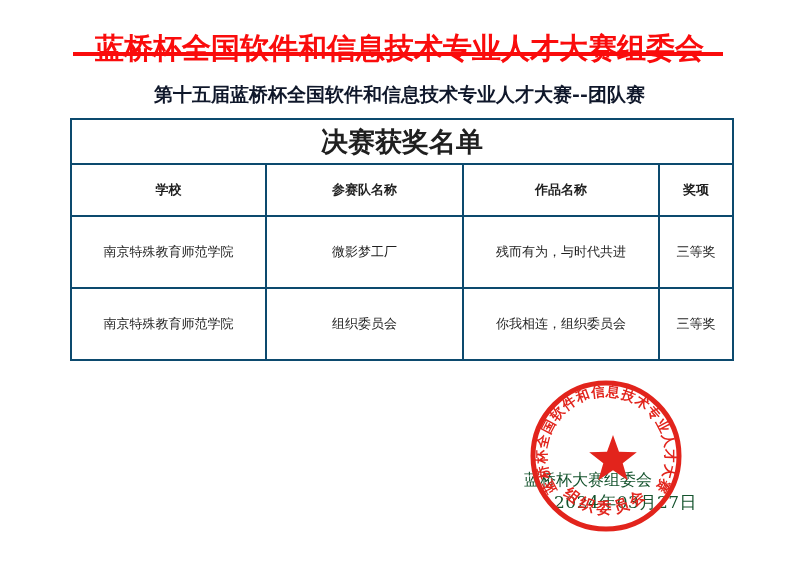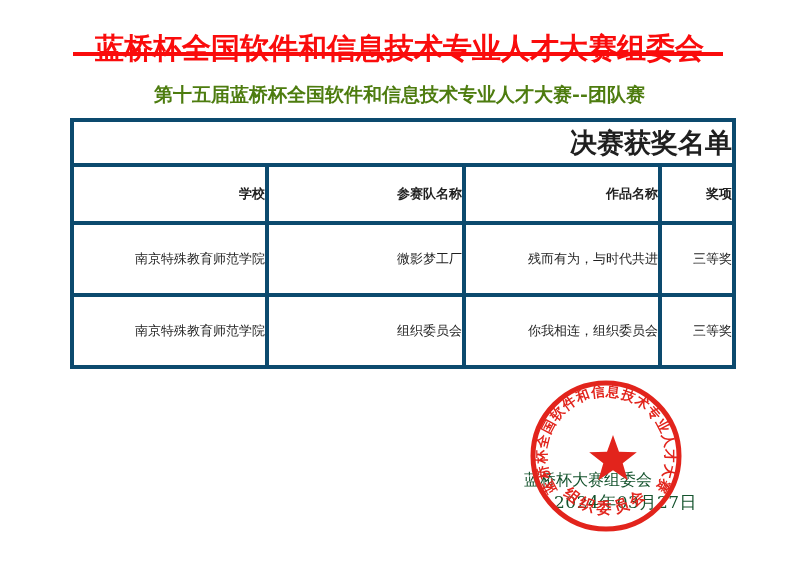--- a/index.html
+++ b/index.html
@@ -35,46 +35,46 @@
     background: #fa0c0c;
   }
   .subtitle {
     position: absolute;
     top: 82px;
     left: 0;
     width: 100%;
     text-align: center;
     font-size: 19px;
     font-weight: bold;
-    color: #4d7c0f;
+    color: #0f172a;
     white-space: nowrap;
   }
   table.award-table {
     position: absolute;
     top: 118px;
     left: 70px;
     width: 662px;
     border-collapse: collapse;
     table-layout: fixed;
     color: #1f1f1f;
   }
   table.award-table td, table.award-table th {
-    border: 4px solid #0c4a6e;
-    text-align: right;
+    border: 2px solid #0c4a6e;
+    text-align: center;
     vertical-align: middle;
     overflow: hidden;
     white-space: nowrap;
   }
   tr.table-title-row td {
     height: 45px;
     font-size: 27px;
     font-weight: bold;
   }
   tr.table-header-row th {
-    height: 58px;
+    height: 52px;
     font-size: 13px;
     font-weight: bold;
   }
   tr.table-data-row td {
     height: 72px;
     font-size: 13px;
     font-weight: normal;
   }
   .sign-line {
     position: absolute;

